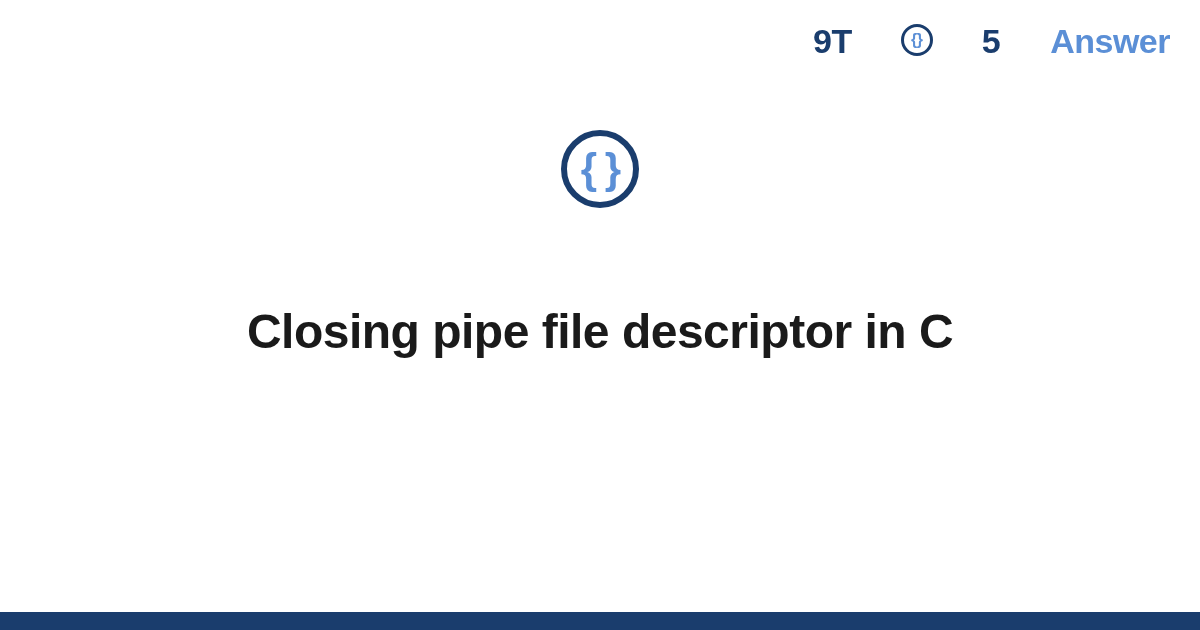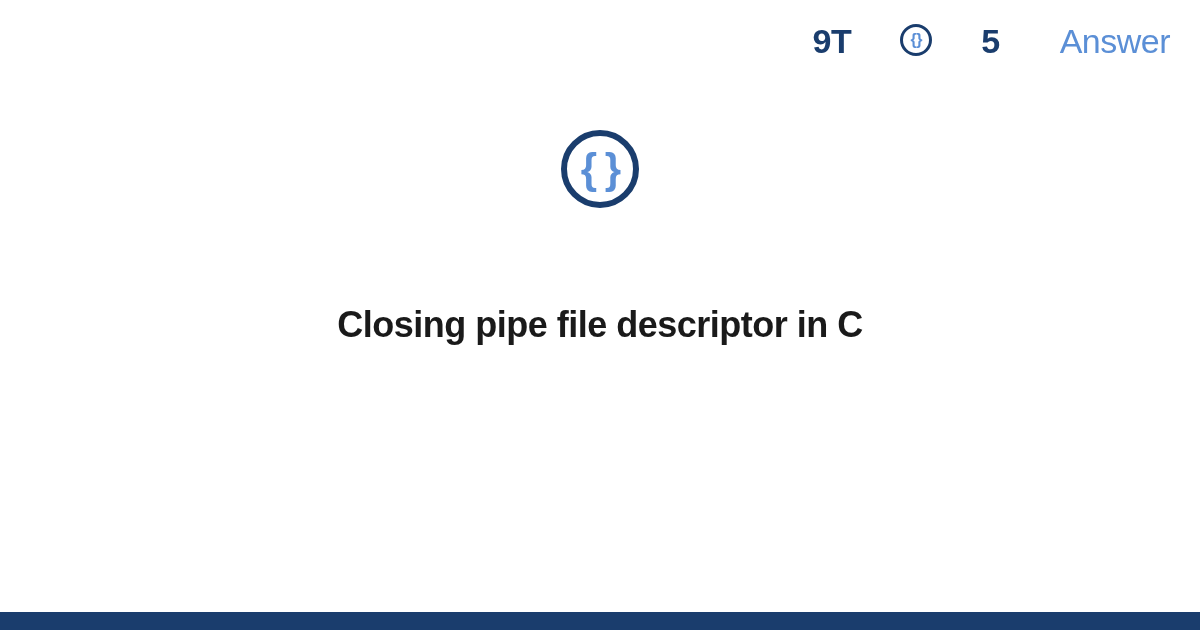--- a/index.html
+++ b/index.html
@@ -47,22 +47,22 @@
       font-size: 16px;
       font-weight: 700;
       line-height: 1;
     }
     .logo-5 {
       color: #1a3d6d;
       font-weight: 800;
     }
     .logo-answer {
       color: #5b8fd6;
-      font-weight: 400;
-      margin-left: 12px;
+      font-weight: 700;
+      margin-left: 2px;
     }
     .center-content {
       position: absolute;
       top: 130px;
       left: 0;
       right: 0;
       display: flex;
       flex-direction: column;
       align-items: center;
     }
@@ -79,21 +79,21 @@
     .code-braces {
       color: #5b8fd6;
       font-size: 42px;
       font-weight: 800;
       letter-spacing: -2px;
       line-height: 1;
       font-family: "Segoe UI", Arial, sans-serif;
     }
     .page-title {
       color: #1a1a1a;
-      font-size: 36px;
+      font-size: 48px;
       font-weight: 800;
       text-align: center;
       letter-spacing: -0.5px;
       padding: 0 40px;
     }
     .bottom-bar {
       position: absolute;
       bottom: 0;
       left: 0;
       right: 0;

